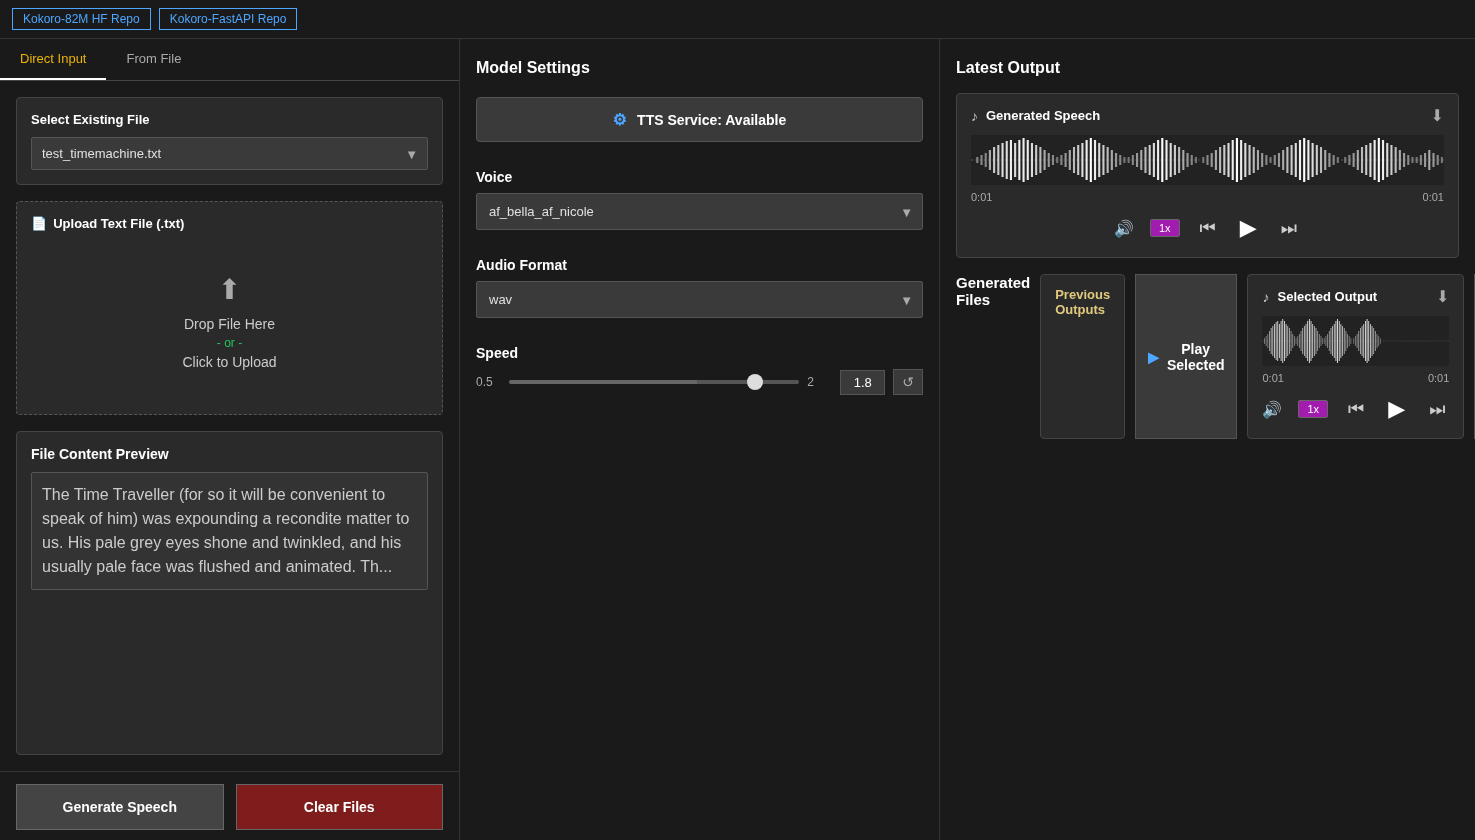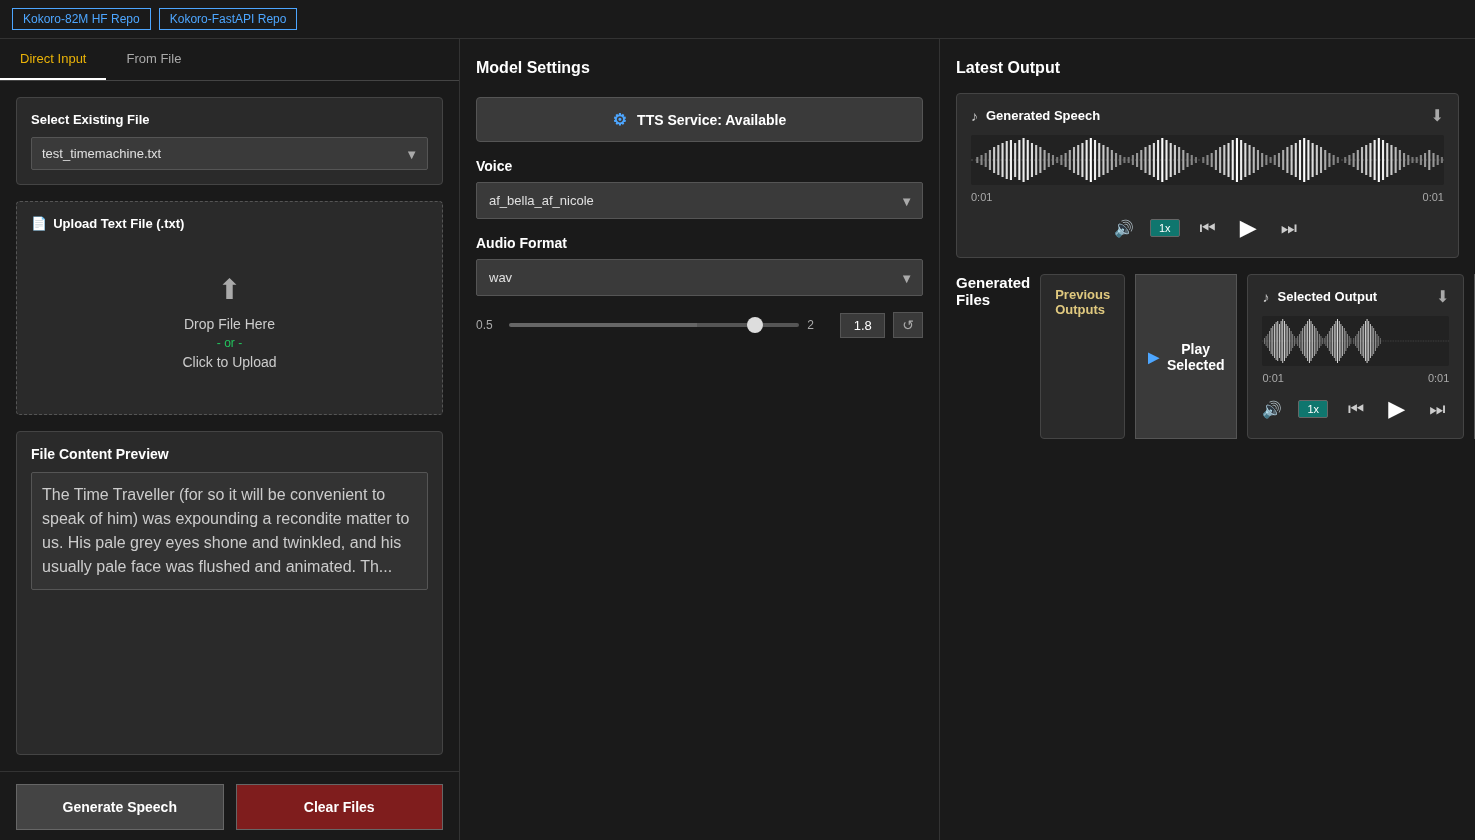--- a/index.html
+++ b/index.html
@@ -231,20 +231,21 @@
     }
     .tts-icon {
       color: #4da6ff;
       font-size: 16px;
     }
 
     .field-group {
       display: flex;
       flex-direction: column;
       gap: 8px;
+      margin-top: 11px;
     }
     .field-group label {
       font-size: 14px;
       font-weight: bold;
       color: #fff;
     }
     .field-group select {
       background: #3a3a3a;
       border: 1px solid #555;
       color: #e0e0e0;
@@ -386,21 +387,21 @@
     }
     .play-btn {
       background: transparent;
       border: none;
       color: #fff;
       cursor: pointer;
       font-size: 22px;
       padding: 4px;
     }
     .speed-badge {
-      background: #0f766e;
+      background: #a21caf;
       border: 1px solid #666;
       color: #fff;
       padding: 2px 8px;
       font-size: 11px;
       border-radius: 2px;
     }
     .volume-icon {
       color: #aaa;
       font-size: 16px;
     }
@@ -555,20 +556,21 @@
       <label>Audio Format</label>
       <div class="select-wrapper">
         <select>
           <option>wav</option>
         </select>
         <span class="select-arrow">▼</span>
       </div>
     </div>
 
     <div class="field-group">
+      <label>Speed</label>
       <div class="speed-row">
         <span class="speed-label">0.5</span>
         <input type="range" class="speed-slider" min="0.5" max="2" step="0.1" value="1.8" style="">
         <span class="speed-label">2</span>
         <div class="speed-value-box">1.8</div>
         <button class="speed-reset">↺</button>
       </div>
     </div>
   </div>
 

